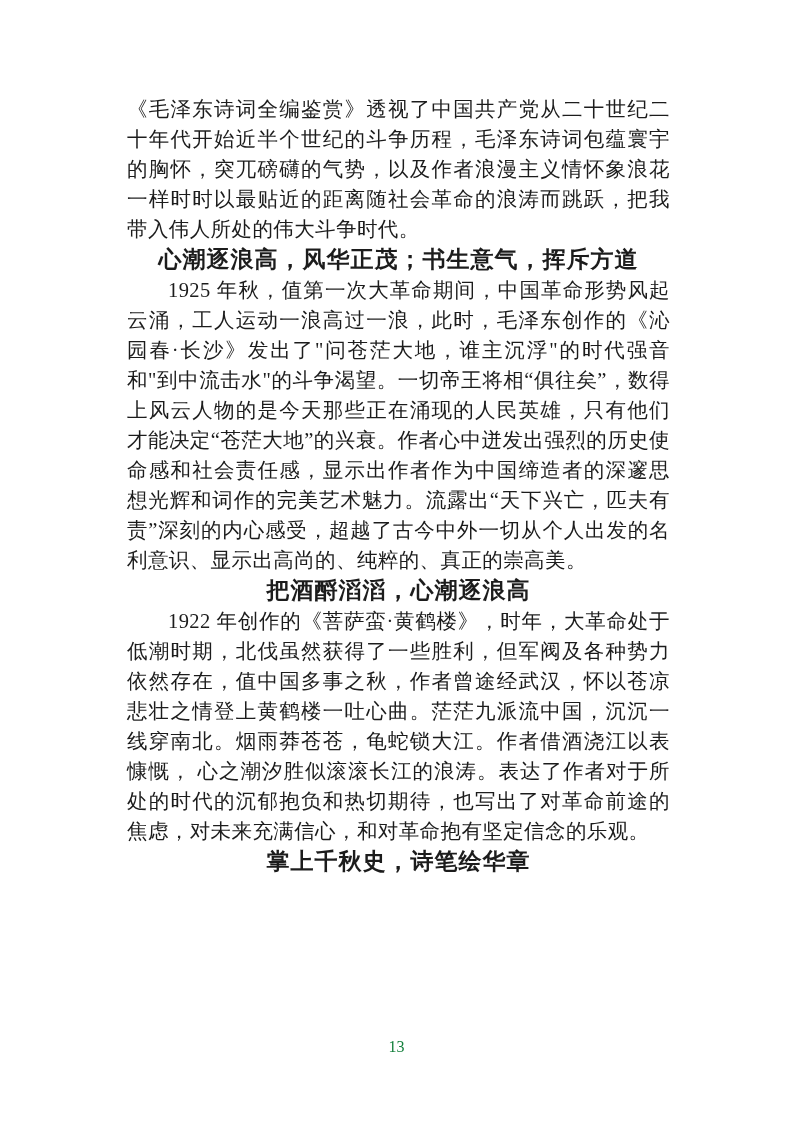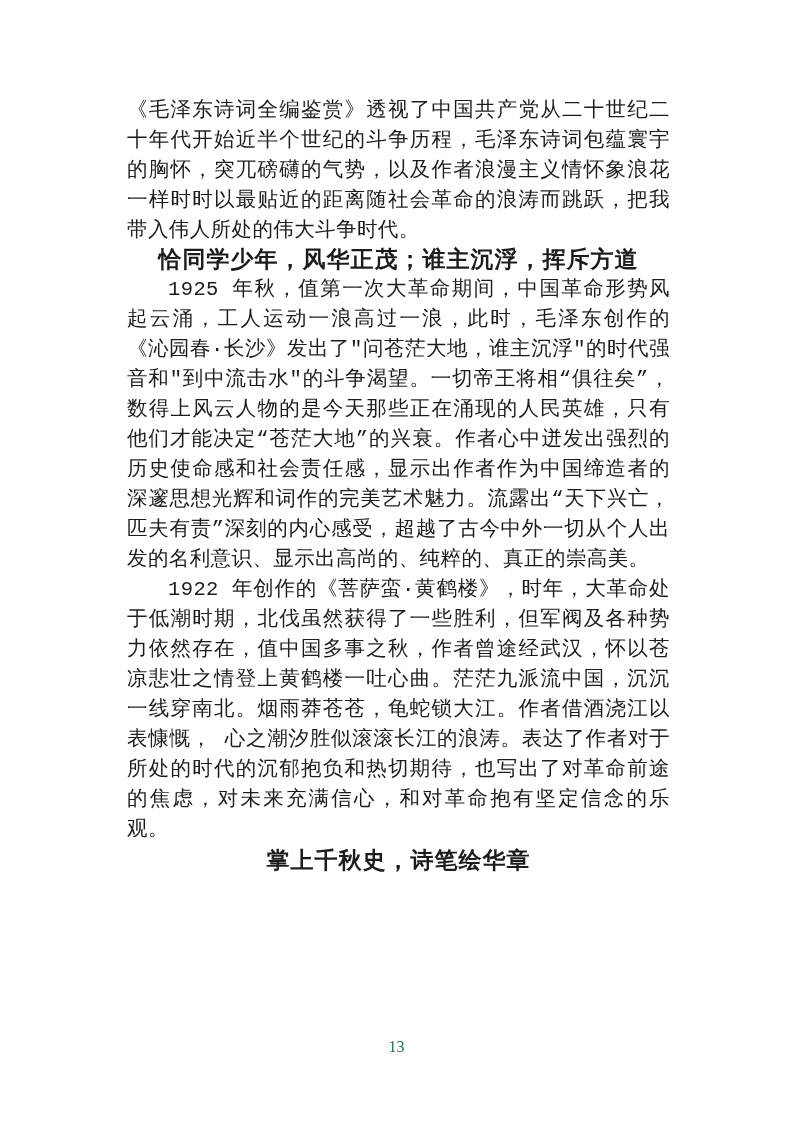--- a/index.html
+++ b/index.html
@@ -30,21 +30,20 @@
     margin: 0;
     font-size: 20.5px;
     line-height: 30px;
     text-align: justify;
     text-justify: inter-ideograph;
     letter-spacing: 0.4px;
     word-break: break-all;
   }
   .para.indent {
     text-indent: 2em;
-    font-family: Liberation Mono, monospace;
   }
   .heading {
     margin: 0;
     font-size: 23px;
     line-height: 31px;
     font-weight: bold;
     text-align: center;
     letter-spacing: 1px;
   }
   .page-number {
@@ -56,19 +55,20 @@
     font-size: 16px;
     color: #15803d;
   }
 </style>
 </head>
 <body>
 
 <div class="page">
   <div class="text-block">
     <p class="para no-indent">《毛泽东诗词全编鉴赏》透视了中国共产党从二十世纪二十年代开始近半个世纪的斗争历程，毛泽东诗词包蕴寰宇的胸怀，突兀磅礴的气势，以及作者浪漫主义情怀象浪花一样时时以最贴近的距离随社会革命的浪涛而跳跃，把我带入伟人所处的伟大斗争时代。</p>
-    <h2 class="heading">恰同学少年，风华正茂；谁主沉浮，挥斥方道</h2>
+    <h2 class="heading">心潮逐浪高，风华正茂；书生意气，挥斥方道</h2>
     <p class="para indent">1925 年秋，值第一次大革命期间，中国革命形势风起云涌，工人运动一浪高过一浪，此时，毛泽东创作的《沁园春·长沙》发出了"问苍茫大地，谁主沉浮"的时代强音和"到中流击水"的斗争渴望。一切帝王将相“俱往矣”，数得上风云人物的是今天那些正在涌现的人民英雄，只有他们才能决定“苍茫大地”的兴衰。作者心中迸发出强烈的历史使命感和社会责任感，显示出作者作为中国缔造者的深邃思想光辉和词作的完美艺术魅力。流露出“天下兴亡，匹夫有责”深刻的内心感受，超越了古今中外一切从个人出发的名利意识、显示出高尚的、纯粹的、真正的崇高美。</p>
+    <h2 class="heading">把酒酹滔滔，心潮逐浪高</h2>
     <p class="para indent">1922 年创作的《菩萨蛮·黄鹤楼》，时年，大革命处于低潮时期，北伐虽然获得了一些胜利，但军阀及各种势力依然存在，值中国多事之秋，作者曾途经武汉，怀以苍凉悲壮之情登上黄鹤楼一吐心曲。茫茫九派流中国，沉沉一线穿南北。烟雨莽苍苍，龟蛇锁大江。作者借酒浇江以表慷慨， 心之潮汐胜似滚滚长江的浪涛。表达了作者对于所处的时代的沉郁抱负和热切期待，也写出了对革命前途的焦虑，对未来充满信心，和对革命抱有坚定信念的乐观。</p>
     <h2 class="heading">掌上千秋史，诗笔绘华章</h2>
   </div>
   <div class="page-number">13</div>
 </div>
 
 </body></html>

